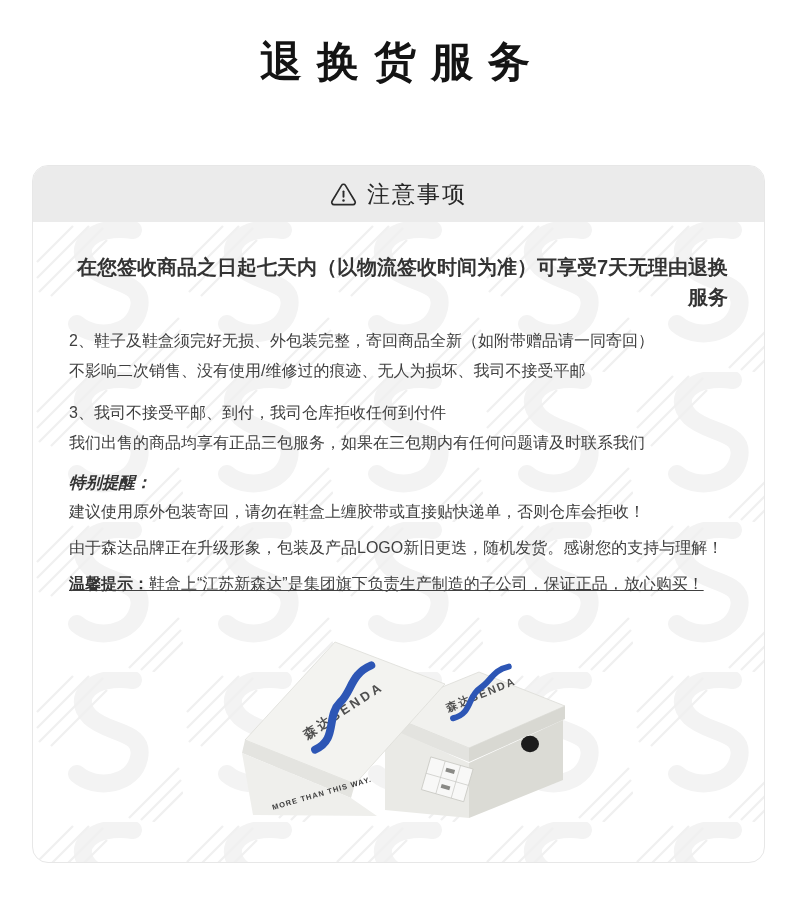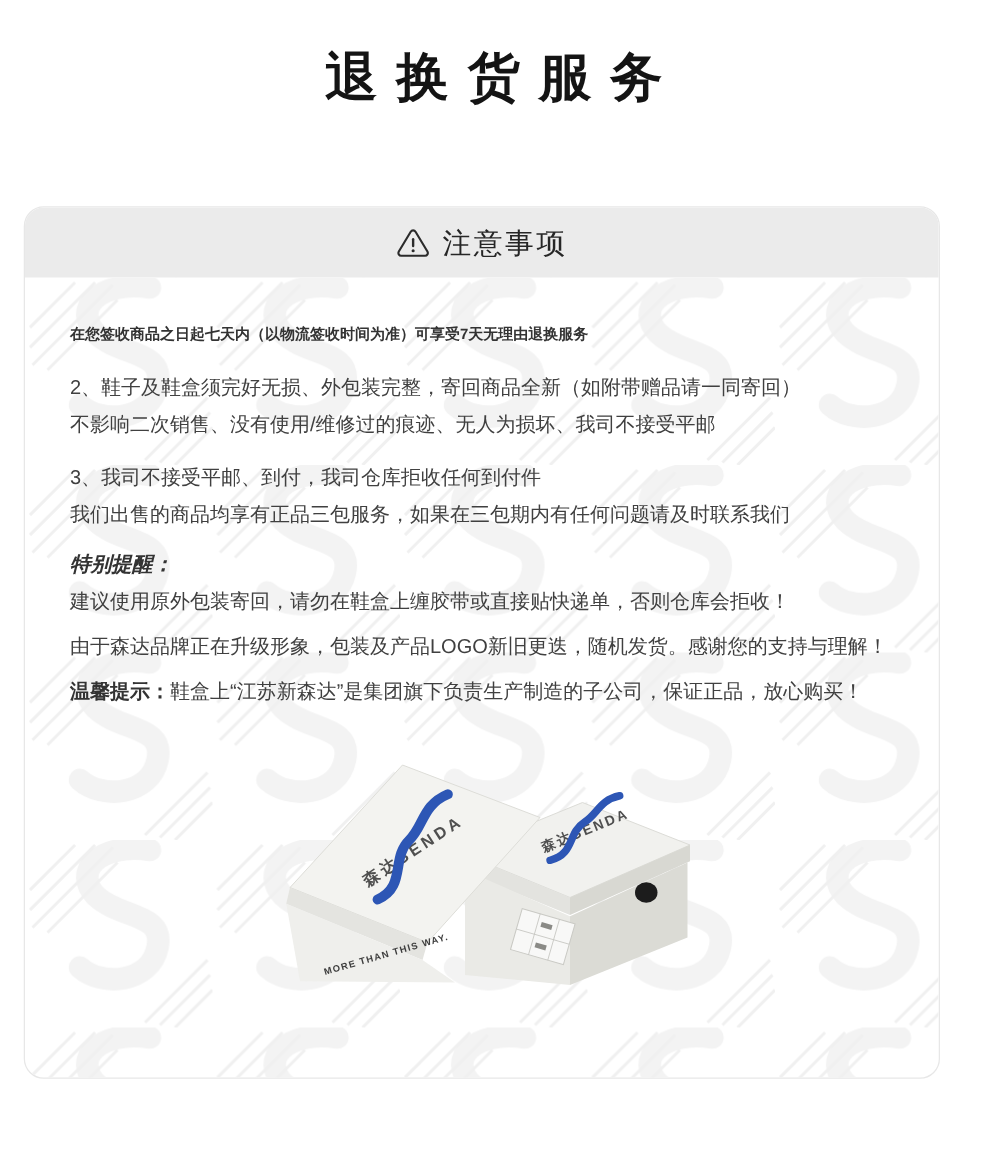--- a/index.html
+++ b/index.html
@@ -7,43 +7,43 @@
               font-family:"Liberation Sans","DejaVu Sans",sans-serif; }
   .page { position:relative; width:790px; height:769px; }
 
   .page-title {
     padding-top:36px; text-align:center;
     font-size:42px; font-weight:bold; color:#141414;
     letter-spacing:15px; text-indent:15px; line-height:52px;
   }
 
   .notice-card {
-    position:absolute; left:19px; top:165px; width:733px; height:698px;
+    position:absolute; left:32px; top:165px; width:733px; height:698px;
     background:#ffffff; border:1px solid #e7e7e7; border-radius:16px;
     overflow:hidden;
   }
   .notice-header {
     height:56px; background:#ebebeb;
     display:flex; align-items:center; justify-content:center; gap:10px;
   }
   .notice-header .warn-icon { width:27px; height:27px; display:block; }
   .notice-header-label { font-size:23px; color:#262626; letter-spacing:2px; }
 
   .notice-body { position:relative; height:641px; }
   .pattern-layer { position:absolute; left:0; top:0; width:100%; height:100%; }
   .notice-content { position:relative; padding:30px 36px 0 36px;
                     color:#404040; font-size:16px; }
 
-  .headline { text-align:left; font-weight:bold; color:#333333;
-              font-size:12px; line-height:30px; margin-bottom:14px; }
+  .headline { text-align:right; font-weight:bold; color:#333333;
+              font-size:20px; line-height:30px; margin-bottom:14px; }
   .rule { line-height:30px; margin-bottom:12px; }
   .special-title { font-weight:bold; color:#333333; font-size:16.5px;
                    line-height:24px; margin-bottom:6px;font-style:italic; }
   .special-line { line-height:24px; margin-bottom:12px; }
-  .tip-line { line-height:24px; margin-bottom:8px; }
+  .tip-line { line-height:24px; margin-bottom:8px;text-decoration:underline; }
   .tip-label { font-weight:bold; color:#333333; }
 
   .shoebox-wrap { position:relative; margin-top:26px; text-align:center; }
   .shoebox-svg { width:340px; height:196px; }
 </style>
 </head>
 <body>
 
 <div class="page">
 

